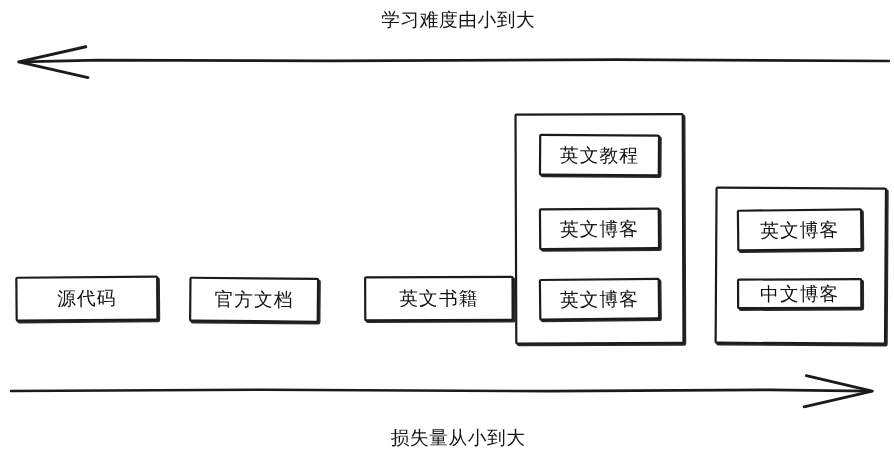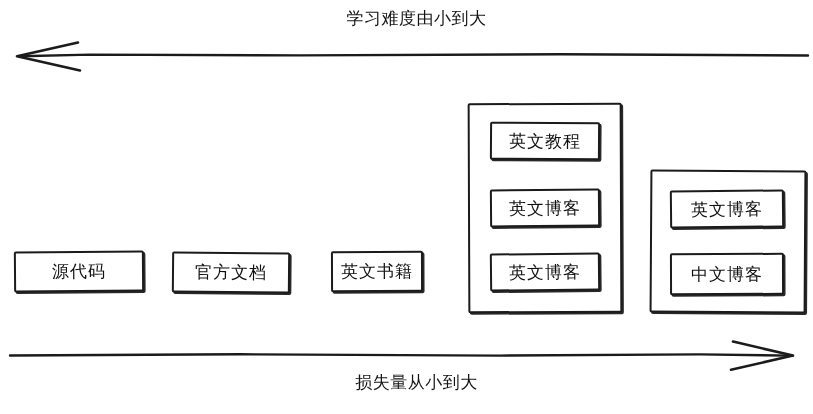--- a/index.html
+++ b/index.html
@@ -35,21 +35,21 @@
     padding-left: 20px;
   }
   #top-caption {
     left: 0;
     right: 0;
     top: 8px;
   }
   #bottom-caption {
     left: 0;
     right: 0;
-    top: 372px;
+    top: 388px;
   }
 
   
   .arrow-svg {
     position: absolute;
     left: 0;
     top: 0;
     width: 813px;
     height: 414px;
     pointer-events: none;
@@ -117,39 +117,39 @@
   <div class="group-box sk4" style="left:650px; top:170px; width:156px; height:143px;"></div>
 
   <div class="node sk1" style="left:14px; top:251px; width:130px; height:41px;">
     <span class="node-label">源代码</span>
   </div>
 
   <div class="node sk2" style="left:172px; top:252px; width:118px; height:41px;">
     <span class="node-label">官方文档</span>
   </div>
 
-  <div class="node sk3" style="left:331px; top:251px; width:92px; height:41px;">
+  <div class="node sk3" style="left:331px; top:251px; width:136px; height:41px;">
     <span class="node-label">英文书籍</span>
   </div>
 
   <div class="node sk4" style="left:490px; top:122px; width:110px; height:38px;">
     <span class="node-label">英文教程</span>
   </div>
 
   <div class="node sk1" style="left:490px; top:189px; width:110px; height:38px;">
     <span class="node-label">英文博客</span>
   </div>
 
   <div class="node sk5" style="left:490px; top:253px; width:110px; height:38px;">
     <span class="node-label">英文博客</span>
   </div>
 
   <div class="node sk5" style="left:670px; top:190px; width:114px; height:38px;">
     <span class="node-label">英文博客</span>
   </div>
 
-  <div class="node sk3" style="left:670px; top:253px; width:114px; height:42px;">
+  <div class="node sk3" style="left:670px; top:253px; width:114px; height:28px;">
     <span class="node-label">中文博客</span>
   </div>
 
   <div class="axis-caption" id="bottom-caption">损失量从小到大</div>
 
 </div>
 
 </body></html>

